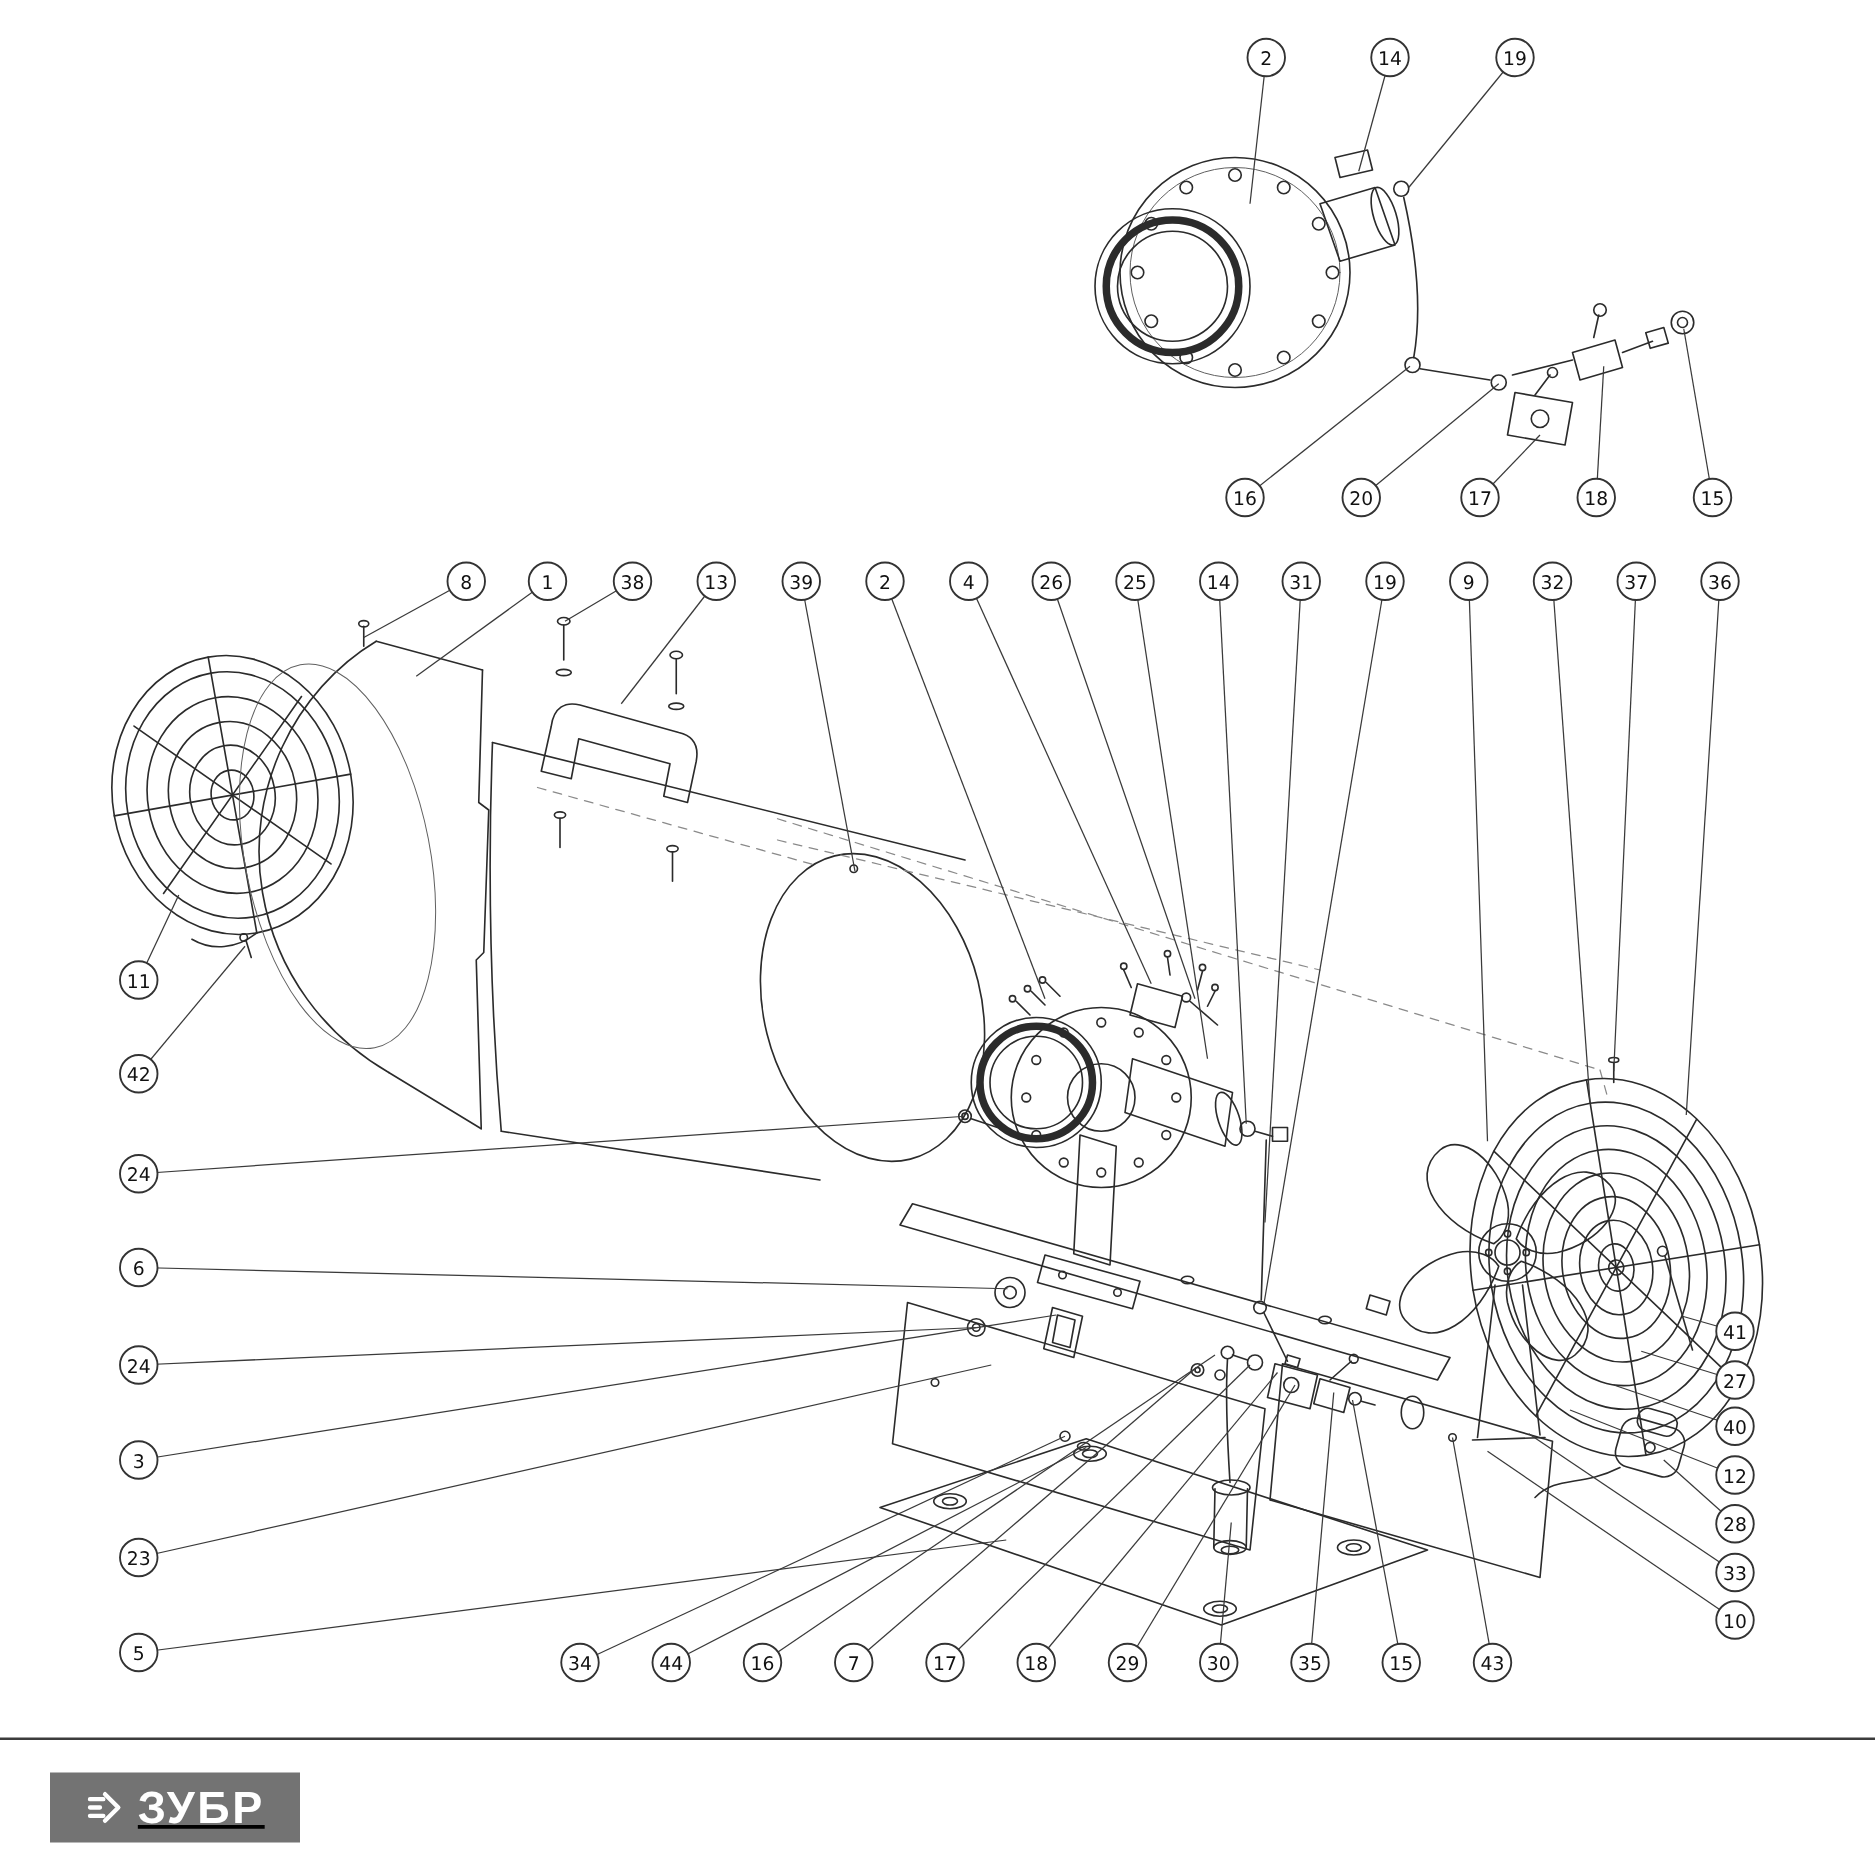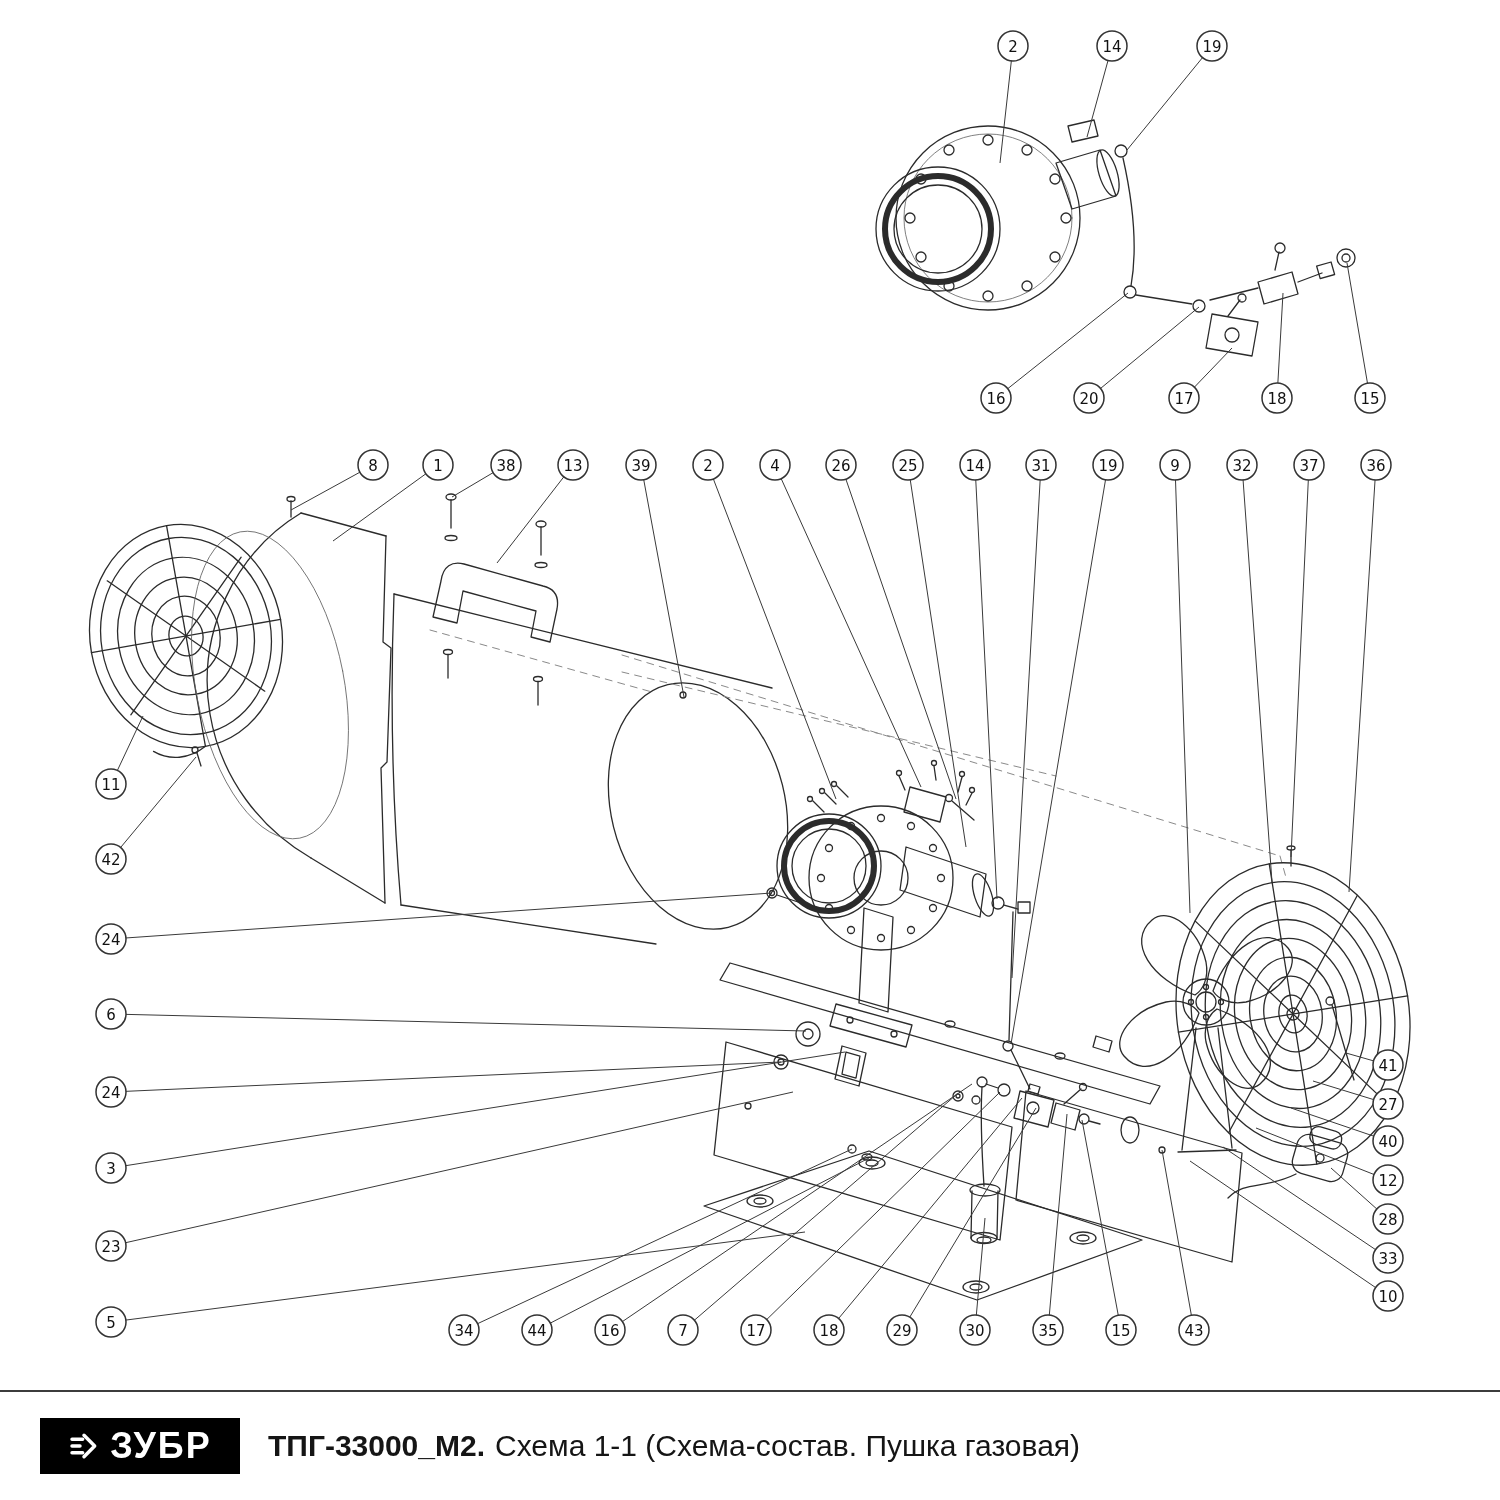--- a/index.html
+++ b/index.html
@@ -12,21 +12,21 @@
   .art .thin{stroke-width:.8;stroke:#606060;}
   .dash{stroke:#8a8a8a;stroke-width:1;stroke-dasharray:7 6;fill:none;}
   .leader{stroke:#3a3a3a;stroke-width:1;}
   .balloon{fill:#ffffff;stroke:#333333;stroke-width:1.5;}
   .balloon-num{font-family:"DejaVu Sans",sans-serif;font-size:15px;fill:#111;
                text-anchor:middle;dominant-baseline:central;stroke:none;}
   
   .footer{position:absolute;left:0;top:1390px;width:1500px;height:110px;
           border-top:2px solid #3c3c3c;display:flex;align-items:center;
           padding-left:40px;box-sizing:border-box;background:#fff;}
-  .brand-box{width:200px;height:56px;background:#000000;display:flex;align-items:center;
+  .brand-box{width:200px;height:56px;background:#737373;display:flex;align-items:center;
              justify-content:center;gap:10px;flex:0 0 auto;text-decoration:underline;}
   .brand-icon{width:32px;height:32px;fill:none;stroke:#ffffff;stroke-width:2.6;
               stroke-linecap:round;stroke-linejoin:round;}
   .brand-text{color:#ffffff;font-weight:bold;font-size:36px;letter-spacing:2px;line-height:1;}
   .caption{margin-left:28px;font-size:30px;color:#151515;white-space:nowrap;}
   .caption .model{font-weight:bold;}
   .caption .schema{font-weight:normal;margin-left:10px;}
 </style>
 </head>
 <body>
@@ -620,18 +620,15 @@
 </svg>
 
 <div class="footer">
   <div class="brand-box">
     <svg class="brand-icon" viewBox="0 0 24 24">
       <path d="M3 7 h8 M3 12 h6 M3 17 h8"></path>
       <path d="M12 4 l8 8 -8 8"></path>
     </svg>
     <span class="brand-text">ЗУБР</span>
   </div>
-  <div class="caption">
-    <span class="model">ТПГ-33000_М2.</span><span class="schema">Схема 1-1 (Схема-состав. Пушка газовая)</span>
-  </div>
 </div>
 
 </div>
 
 </body></html>

